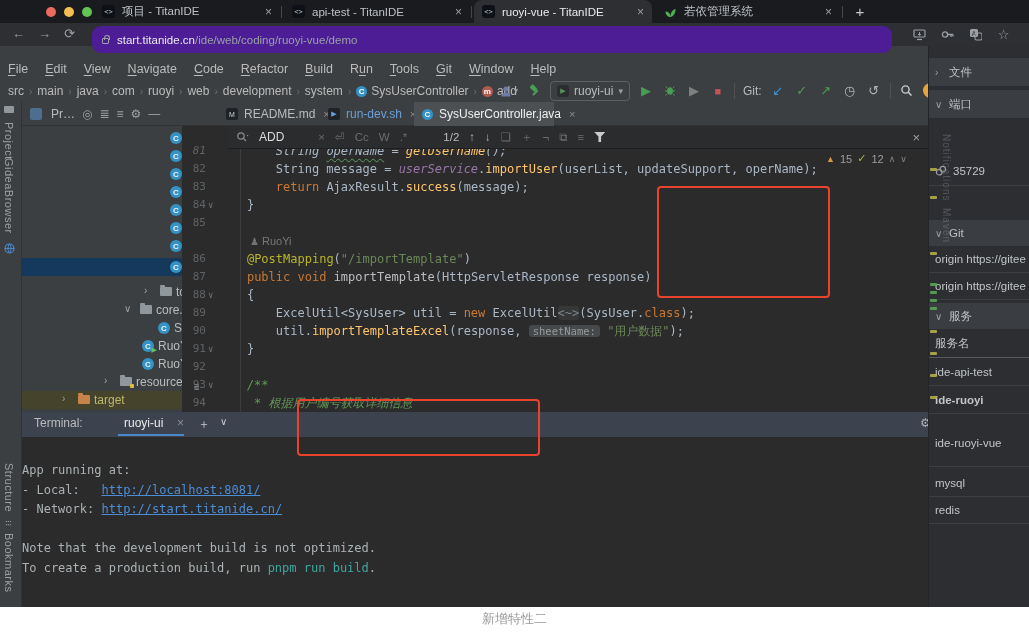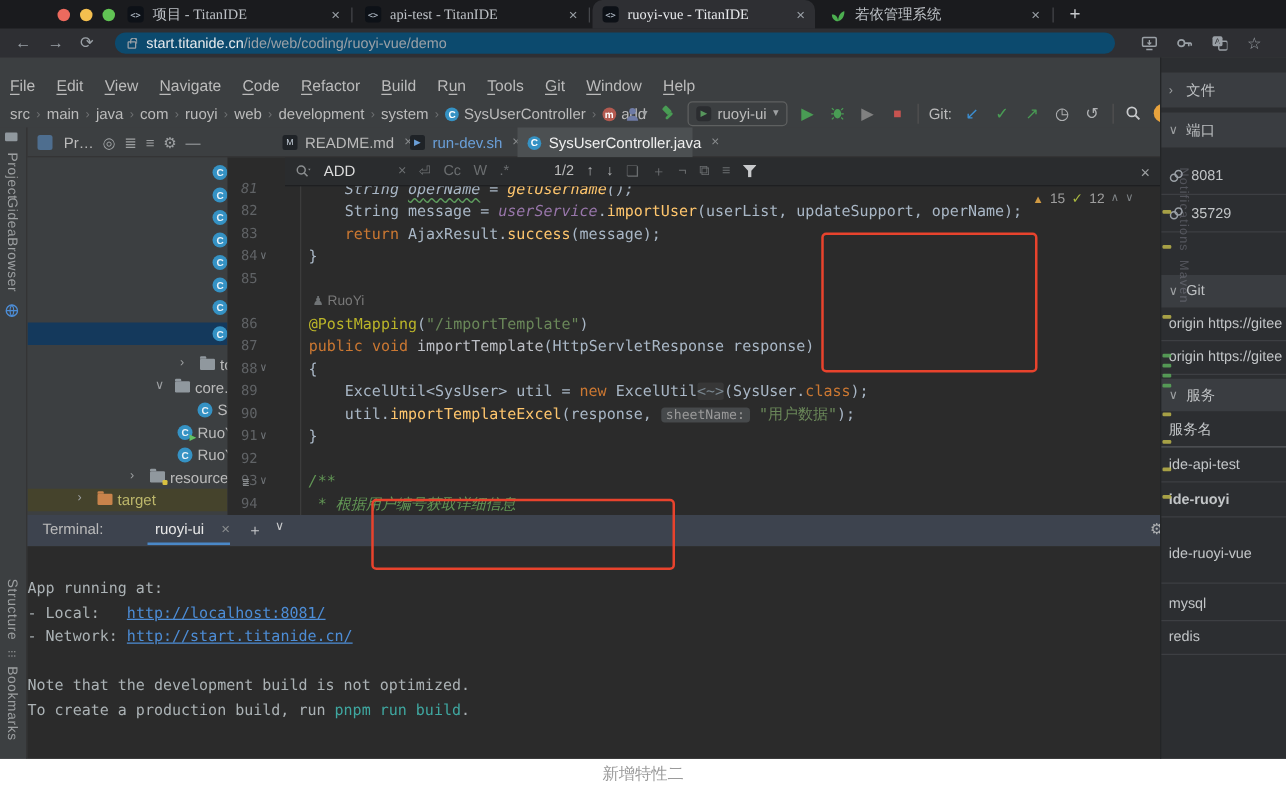--- a/index.html
+++ b/index.html
@@ -8,30 +8,30 @@
         font-family:"Liberation Sans","DejaVu Sans",sans-serif;-webkit-font-smoothing:antialiased;}
 
   
   .browser{position:absolute;left:0;top:0;width:1029px;height:607px;background:#3c3f41;}
   .tabbar{position:absolute;left:0;top:0;width:1029px;height:23px;background:#1a1b1e;}
   .traffic{position:absolute;left:46px;top:7px;display:flex;gap:8px;}
   .dot{width:10px;height:10px;border-radius:50%;}
   .btab{position:absolute;top:0;height:23px;display:flex;align-items:center;padding:0 8px;
         font-size:11.5px;color:#bdc1c6;}
   .btab.active{background:#2e2f33;border-radius:8px 8px 0 0;color:#e8eaed;}
-  .btab .title{white-space:nowrap;overflow:hidden;max-width:140px;flex:1;font-family:Liberation Serif, serif;}
+  .btab .title{white-space:nowrap;overflow:hidden;max-width:140px;flex:1;}
   .btab .x{margin-left:10px;color:#9aa0a6;font-size:12px;}
   .fav{width:13px;height:13px;border-radius:3px;background:#0d1117;color:#b9c3cf;font-size:7px;
        display:flex;align-items:center;justify-content:center;margin-right:7px;font-family:"DejaVu Sans Mono",monospace;flex:none;}
   .tabsep{position:absolute;top:6px;width:1px;height:12px;background:#44464a;}
   .newtab{position:absolute;left:851px;top:2px;width:18px;height:18px;color:#c7c9cc;font-size:15px;
           display:flex;align-items:center;justify-content:center;}
   .toolbar{position:absolute;left:0;top:23px;width:1029px;height:23px;background:#2e2f33;}
   .navic{position:absolute;top:3px;color:#9aa0a6;font-size:13px;}
-  .urlpill{position:absolute;left:92px;top:3px;width:800px;height:17px;border-radius:9px;background:#0c4a6e;
+  .urlpill{position:absolute;left:92px;top:3px;width:800px;height:27px;border-radius:9px;background:#4c1d95;
            display:flex;align-items:center;padding:0 10px;font-size:11.5px;}
   .lock{width:7px;height:6px;border:1.3px solid #9aa0a6;border-radius:1px;position:relative;margin-right:8px;margin-top:3px;flex:none;}
   .lock:before{content:"";position:absolute;left:0.5px;top:-4px;width:4px;height:4px;border:1.3px solid #9aa0a6;
                border-bottom:none;border-radius:3px 3px 0 0;}
   .urldomain{color:#e8eaed;}
   .urlpath{color:#9aa0a6;}
   .bract{position:absolute;top:4px;display:flex;gap:13px;left:912px;color:#9aa0a6;}
   .bract .ai{width:15px;height:15px;display:flex;align-items:center;justify-content:center;font-size:13px;}
 
   
@@ -525,29 +525,20 @@
 
     <div class="rpanel" id="rpanel">
         <div class="rrow hdr" style="top: 12px; height: 28px;">
           <span class="rchev">›</span>
           <span style="white-space: nowrap;">文件</span>
         </div>
         <div class="rrow hdr" style="top: 44px; height: 28px;">
           <span class="rchev">∨</span>
           <span style="white-space: nowrap;">端口</span>
         </div>
-        <div class="rrow bline" style="top: 80px; height: 30px;">
-          <span>
-            <svg xmlns="http://www.w3.org/2000/svg" width="12" height="12" viewBox="0 0 12 12">
-              <circle cx="4.2" cy="7.2" r="2.8" fill="none" stroke="#9aa0a6" stroke-width="1.2"></circle>
-              <circle cx="7.8" cy="4.2" r="2.8" fill="none" stroke="#9aa0a6" stroke-width="1.2"></circle>
-            </svg>
-          </span>
-          <span style="white-space: nowrap;">8081</span>
-        </div>
         <div class="rrow bline" style="top: 110px; height: 30px;">
           <span>
             <svg xmlns="http://www.w3.org/2000/svg" width="12" height="12" viewBox="0 0 12 12">
               <circle cx="4.2" cy="7.2" r="2.8" fill="none" stroke="#9aa0a6" stroke-width="1.2"></circle>
               <circle cx="7.8" cy="4.2" r="2.8" fill="none" stroke="#9aa0a6" stroke-width="1.2"></circle>
             </svg>
           </span>
           <span style="white-space: nowrap;">35729</span>
         </div>
         <div class="rrow hdr" style="top: 174px; height: 26px;">

